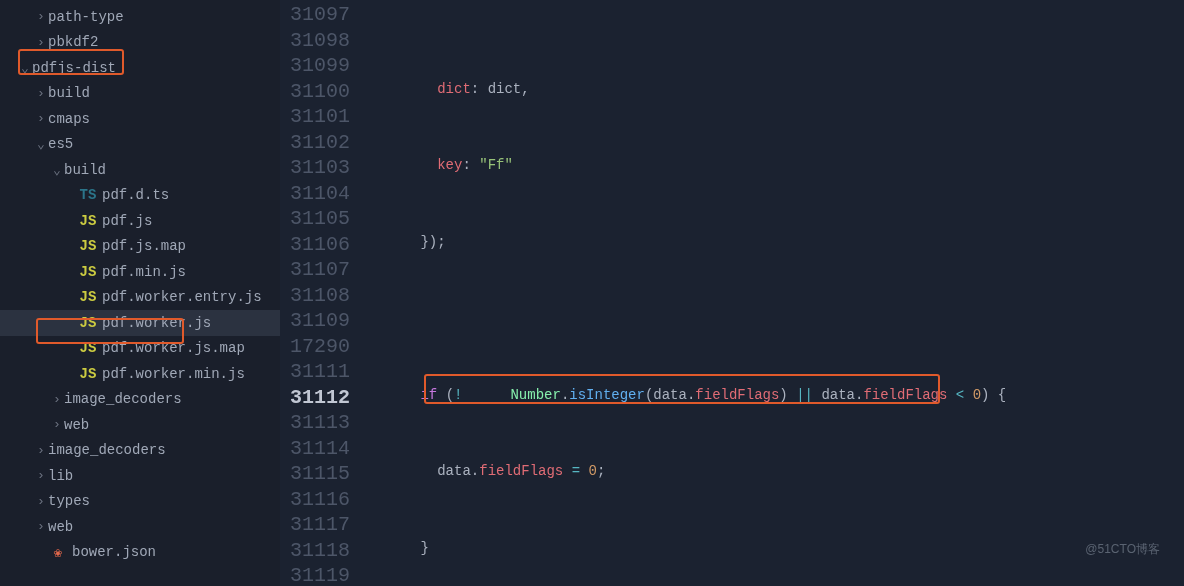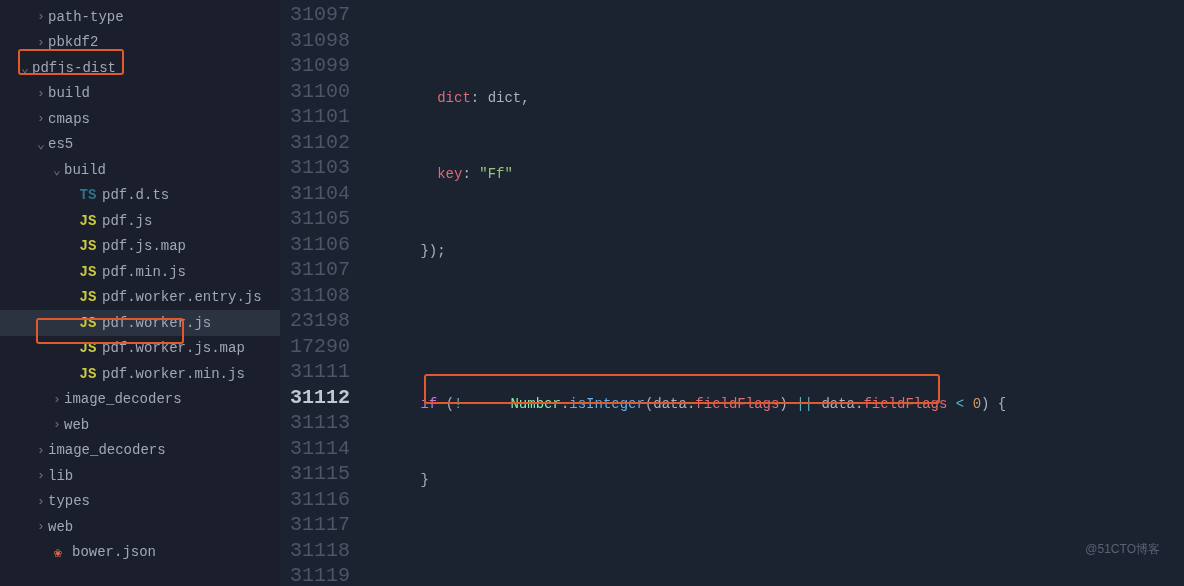--- a/index.html
+++ b/index.html
@@ -72,21 +72,21 @@
     color: #4d5668;
     font-size: 20px;
     line-height: 25.5px;
     padding-top: 2px;
     user-select: none;
   }
   .gutter .ln { height: 25.5px; }
   .gutter .ln.current { color: #c1c7d3; font-weight: bold; }
   .code {
     flex: 1;
-    padding-top: 9px;
+    padding-top: 0;
     line-height: 25.5px;
     font-size: 14px;
     white-space: pre;
     position: relative;
     overflow: hidden;
   }
   .cl { height: 25.5px; }
   .tok-pun   { color: #abb2bf; }
   .tok-prop  { color: #e06c75; }
   .tok-ident { color: #abb2bf; }
@@ -221,39 +221,40 @@
       <div class="ln">31099</div>
       <div class="ln">31100</div>
       <div class="ln">31101</div>
       <div class="ln">31102</div>
       <div class="ln">31103</div>
       <div class="ln">31104</div>
       <div class="ln">31105</div>
       <div class="ln">31106</div>
       <div class="ln">31107</div>
       <div class="ln">31108</div>
-      <div class="ln">23198</div>
+      <div class="ln">31109</div>
       <div class="ln">17290</div>
       <div class="ln">31111</div>
       <div class="ln current">31112</div>
       <div class="ln">31113</div>
       <div class="ln">31114</div>
       <div class="ln">31115</div>
       <div class="ln">31116</div>
       <div class="ln">31117</div>
       <div class="ln">31118</div>
       <div class="ln">31119</div>
     </div>
   <div class="code" id="code">
 
     <div class="cl"><span class="tok-pun">        </span><span class="tok-prop">dict</span><span class="tok-pun">: </span><span class="tok-ident">dict</span><span class="tok-pun">,</span></div>
     <div class="cl"><span class="tok-pun">        </span><span class="tok-prop">key</span><span class="tok-pun">: </span><span class="tok-str">"Ff"</span></div>
     <div class="cl"><span class="tok-pun">      });</span></div>
     <div class="cl"></div>
     <div class="cl"><span class="tok-pun">      </span><span class="tok-key">if</span><span class="tok-pun"> (</span><span class="tok-op">!</span><span class="tok-class">Number</span><span class="tok-pun">.</span><span class="tok-call">isInteger</span><span class="tok-pun">(</span><span class="tok-ident">data</span><span class="tok-pun">.</span><span class="tok-prop">fieldFlags</span><span class="tok-pun">) </span><span class="tok-op">||</span><span class="tok-pun"> </span><span class="tok-ident">data</span><span class="tok-pun">.</span><span class="tok-prop">fieldFlags</span><span class="tok-pun"> </span><span class="tok-op">&lt;</span><span class="tok-pun"> </span><span class="tok-num">0</span><span class="tok-pun">) {</span></div>
+    <div class="cl"><span class="tok-pun">        </span><span class="tok-ident">data</span><span class="tok-pun">.</span><span class="tok-prop">fieldFlags</span><span class="tok-pun"> </span><span class="tok-op">=</span><span class="tok-pun"> </span><span class="tok-num">0</span><span class="tok-pun">;</span></div>
     <div class="cl"><span class="tok-pun">      }</span></div>
     
     
     
     
     
     
     
     
     

